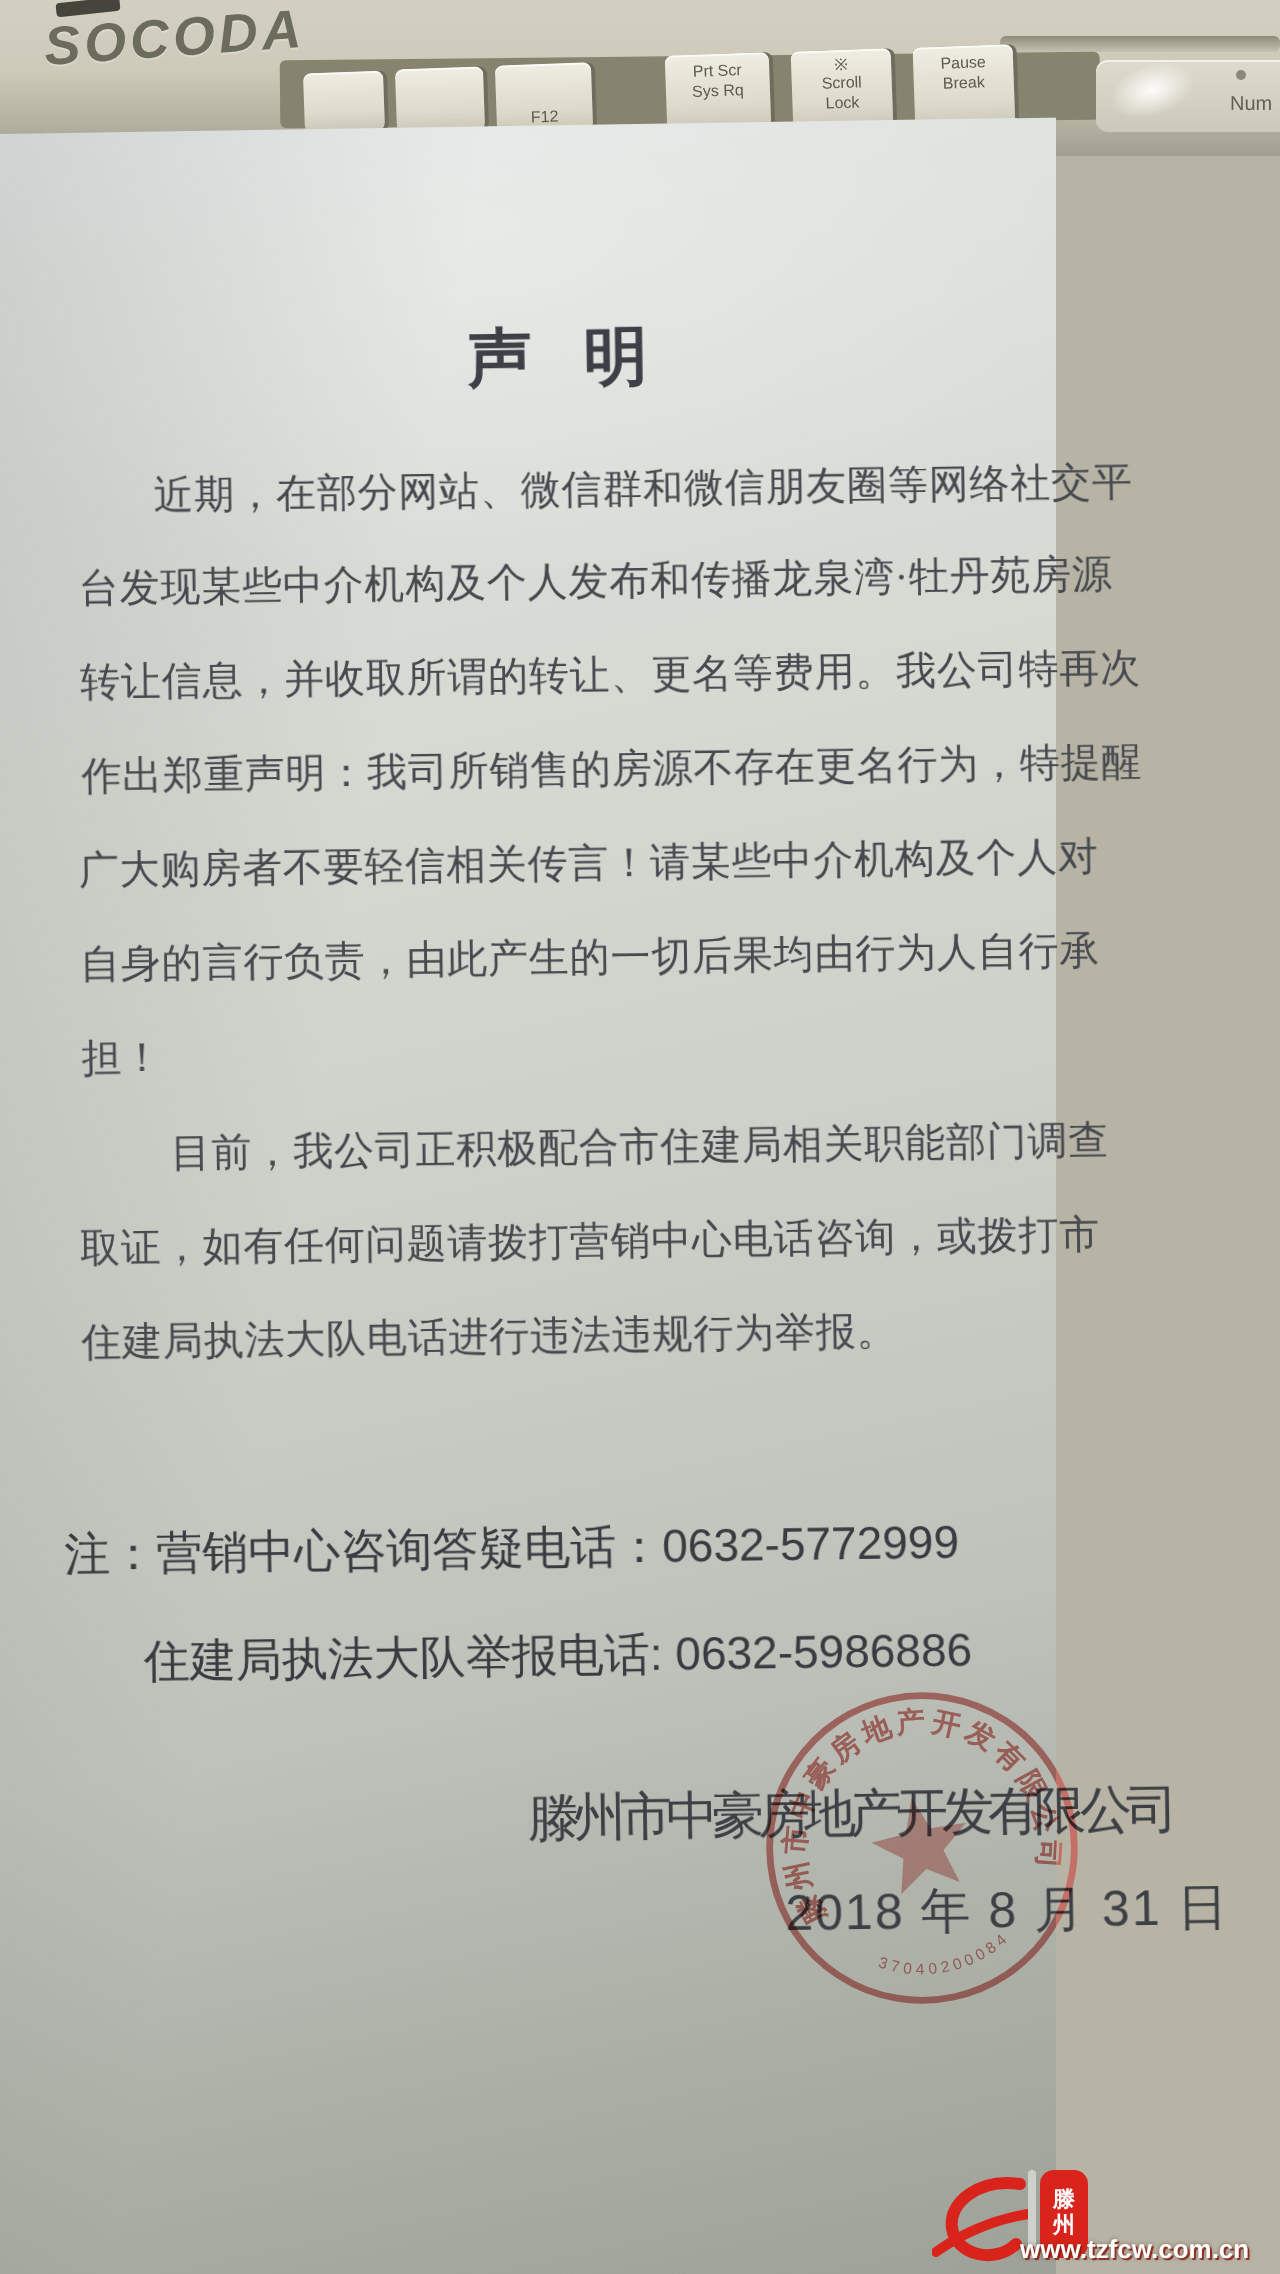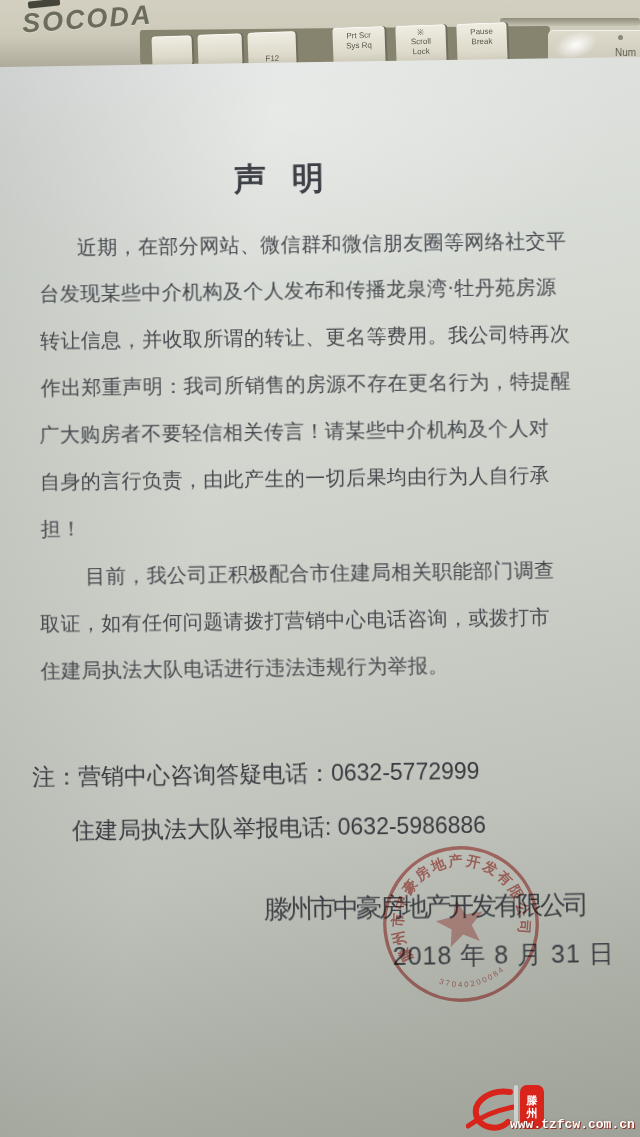--- a/index.html
+++ b/index.html
@@ -44,21 +44,21 @@
     background:linear-gradient(180deg,#dedbcc,#ccc9ba);border-radius:6px 0 0 6px;
     box-shadow:inset 0 1px 0 rgba(255,255,255,.6);
   }
   .numpanel .shine{position:absolute;left:6px;top:2px;width:44px;height:26px;
     background:radial-gradient(ellipse at 50% 50%,rgba(255,255,255,.95),rgba(255,255,255,0) 70%);
     transform:rotate(-18deg);}
   .numpanel .dot{position:absolute;left:70px;top:5px;width:5px;height:5px;border-radius:50%;background:#8a887a;}
   .numpanel .numlabel{position:absolute;left:46px;top:17px;font-size:10px;color:#5f5f52;margin-left:21px;}
   
   .paper{
-    position:absolute;left:0;top:0;width:640px;height:1137px;
+    position:absolute;left:0;top:0;width:528px;height:1137px;
     clip-path:polygon(0 67px,640px 57px,640px 1137px,0 1137px);
     background:
       radial-gradient(ellipse 560px 300px at 45% 10%,rgba(255,255,255,.28),rgba(255,255,255,0) 60%),
       linear-gradient(168deg,#e9ebee 2%,#dfe2df 12%,#d6dad3 32%,#ccd0c8 52%,#bec2ba 72%,#aaaea5 88%,#9da198 100%);
   }
   .paper-shade{position:absolute;left:0;top:0;width:100%;height:100%;
     background:linear-gradient(100deg,rgba(60,65,55,.14),rgba(0,0,0,0) 35%);}
   .doc{
     position:absolute;left:0;top:0;width:640px;height:1137px;
     transform:rotate(-.8deg);transform-origin:50% 42%;
@@ -91,21 +91,21 @@
   
   .wm{position:absolute;left:458px;top:1078px;width:182px;height:59px;}
   .wm-swoosh{position:absolute;left:8px;top:8px;width:52px;height:46px;}
   .wm-divider{position:absolute;left:56px;top:7px;width:4px;height:44px;background:#cfd2cc;border-radius:2px;}
   .wm-badge{position:absolute;left:62px;top:7px;width:24px;height:44px;background:#d8241a;
     border-radius:7px;color:#fff;font-size:11px;font-weight:bold;text-align:center;
     display:flex;flex-direction:column;justify-content:center;gap:2px;line-height:11px;}
   .wm-name{position:absolute;left:88px;top:4px;font-size:31px;font-weight:bold;color:#d8241a;
     letter-spacing:0;white-space:nowrap;text-shadow:0 0 1px rgba(120,10,5,.4);}
   .wm-url{position:absolute;left:52px;top:39px;font-size:13px;font-weight:bold;color:#fdfdfb;
-    white-space:nowrap;text-shadow:1px 1px 0 rgba(140,30,20,.85),0 0 2px rgba(90,40,35,.6);font-family:Liberation Mono, monospace;}
+    white-space:nowrap;text-shadow:1px 1px 0 rgba(140,30,20,.85),0 0 2px rgba(90,40,35,.6);}
 </style>
 </head>
 <body>
 
 <div class="stage">
 
   <div class="keyboard">
     <div class="kb-groove"></div>
     <div class="kb-mark"></div>
     <div class="kb-brand">SOCODA</div>

